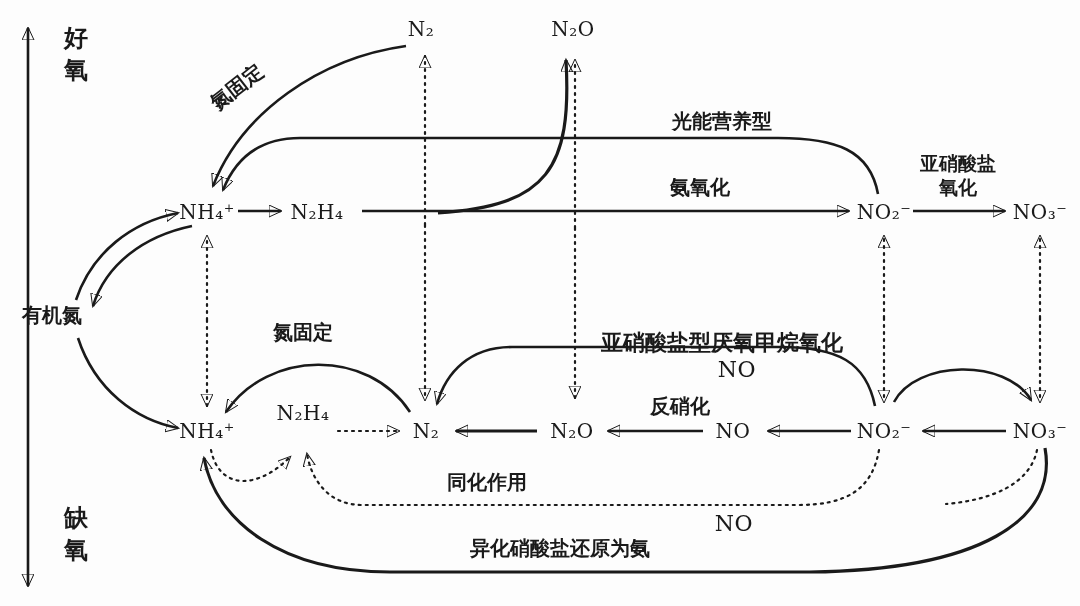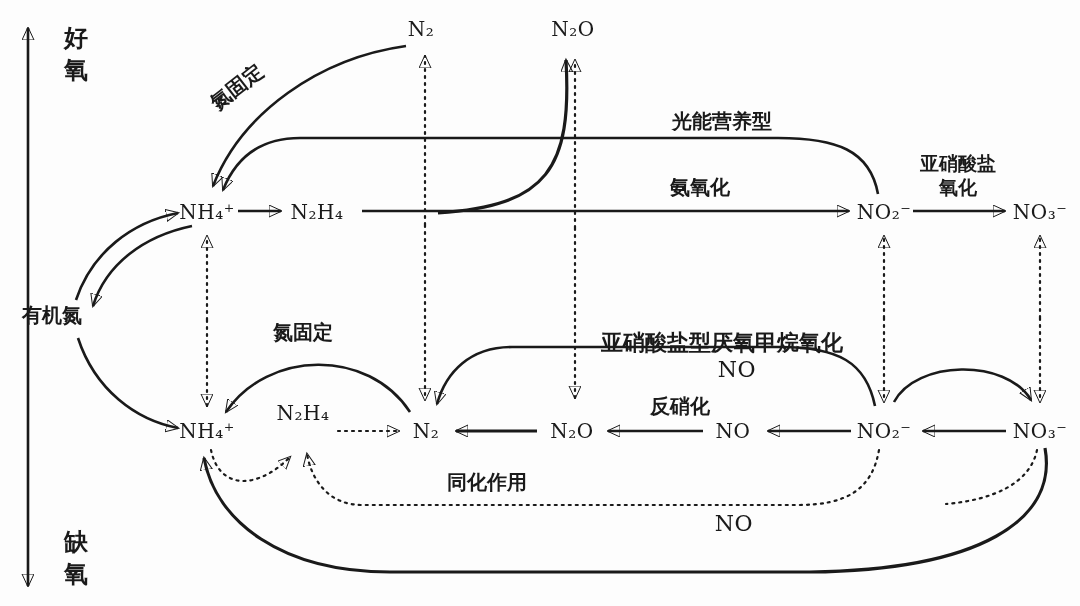--- a/index.html
+++ b/index.html
@@ -86,21 +86,21 @@
     <path class="dotted" d="M211,450 C219,489 256,491 290,457" marker-end="url(#ah)"></path>
     <path class="dotted" d="M1037,450 C1030,484 992,500 946,504"></path>
     <path class="thick" d="M1045,448 C1058,520 980,570 810,572 L390,572 C282,572 216,522 204,458" marker-end="url(#ah)"></path>
 
     <path class="solid" d="M76,300 C92,252 132,222 178,213" marker-end="url(#ah)"></path>
     <path class="solid" d="M192,226 C144,236 106,264 93,306" marker-end="url(#ah)"></path>
     <path class="solid" d="M78,338 C95,390 136,420 178,428" marker-end="url(#ah)"></path>
   </svg>
 
   <div class="lbl vert" style="left:42px;top:54px">好氧</div>
-  <div class="lbl vert" style="left:42px;top:558px">缺氧</div>
+  <div class="lbl vert" style="left:42px;top:534px">缺氧</div>
 
   <div class="lbl chem" style="left:421px;top:29px">N₂</div>
   <div class="lbl chem" style="left:573px;top:29px">N₂O</div>
   <div class="lbl chem" style="left:207px;top:212px">NH₄⁺</div>
   <div class="lbl chem" style="left:317px;top:212px">N₂H₄</div>
   <div class="lbl chem" style="left:884px;top:212px">NO₂⁻</div>
   <div class="lbl chem" style="left:1040px;top:212px">NO₃⁻</div>
   <div class="lbl zh" style="left:52px;top:315px">有机氮</div>
 
   <div class="lbl chem" style="left:207px;top:431px">NH₄⁺</div>
@@ -119,14 +119,15 @@
     <div>氧化</div>
   </div>
   <div class="lbl zh" style="left:303px;top:332px">氮固定</div>
   <div class="lbl zh small" style="left:722px;top:323px">亚硝酸盐型厌氧甲烷氧化</div>
   <div class="lbl chem small whitebg" style="left:737px;top:350px">NO</div>
   <div class="lbl zh two-line whitebg" style="left:988px;top:310px">
   </div>
   <div class="lbl zh" style="left:680px;top:406px">反硝化</div>
   <div class="lbl zh" style="left:487px;top:482px">同化作用</div>
   <div class="lbl chem small whitebg" style="left:734px;top:504px">NO</div>
+  <div class="lbl zh" style="left:560px;top:548px">异化硝酸盐还原为氨</div>
 
 </div>
 
 </body></html>

